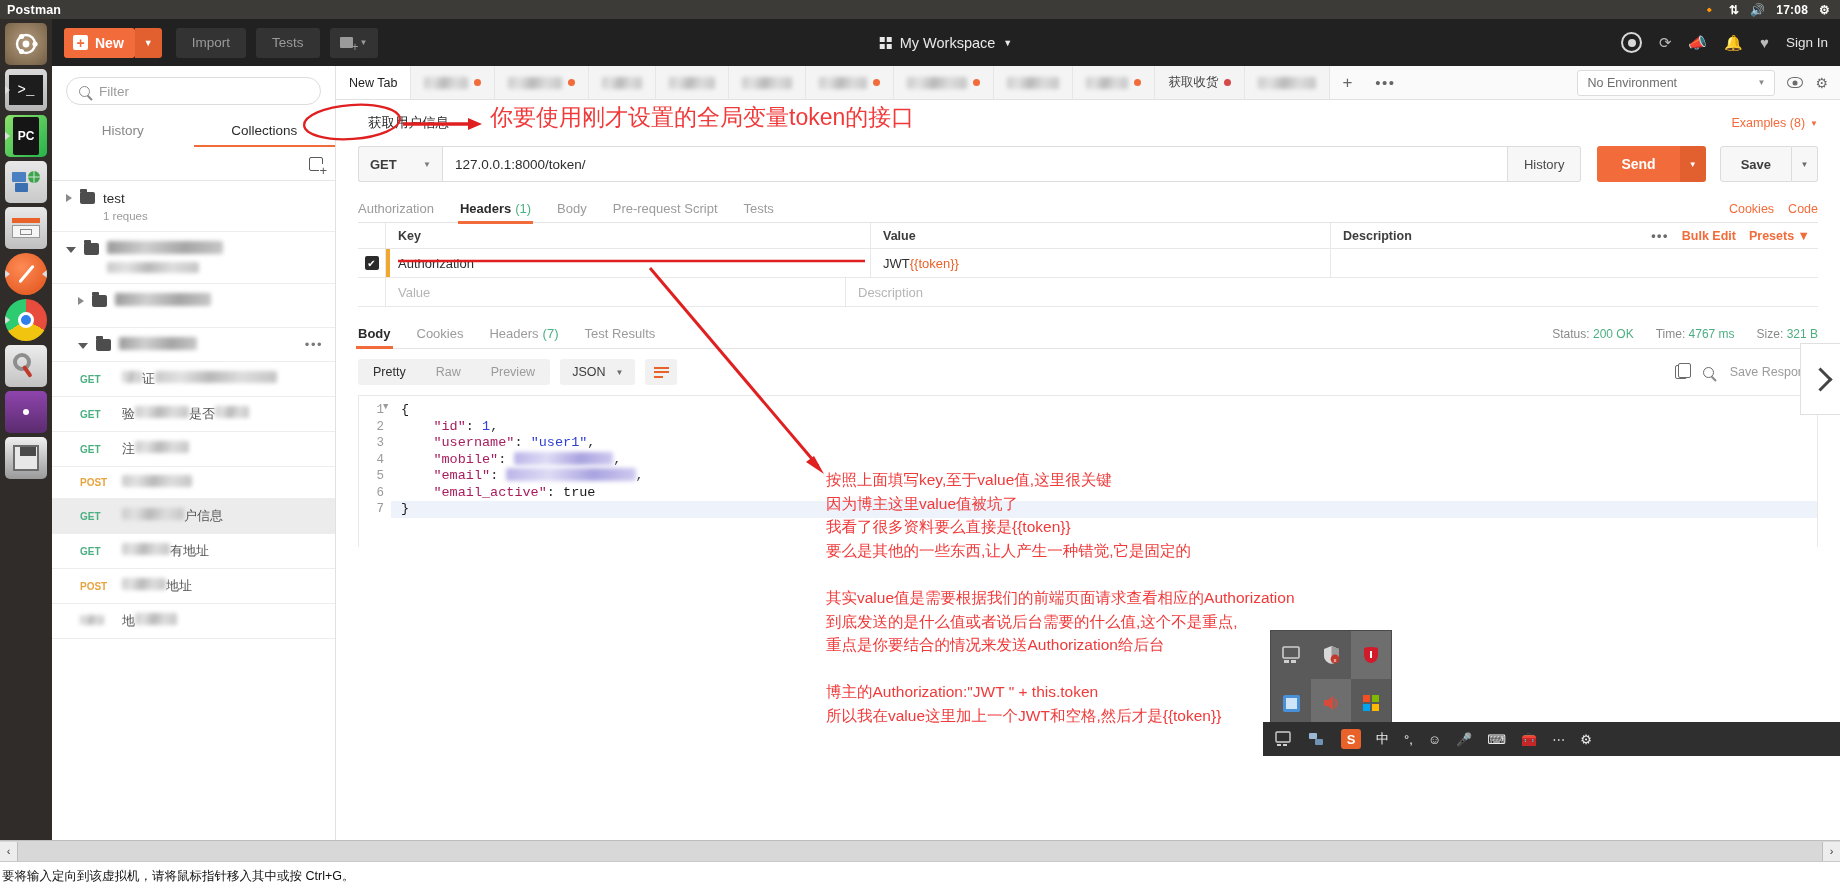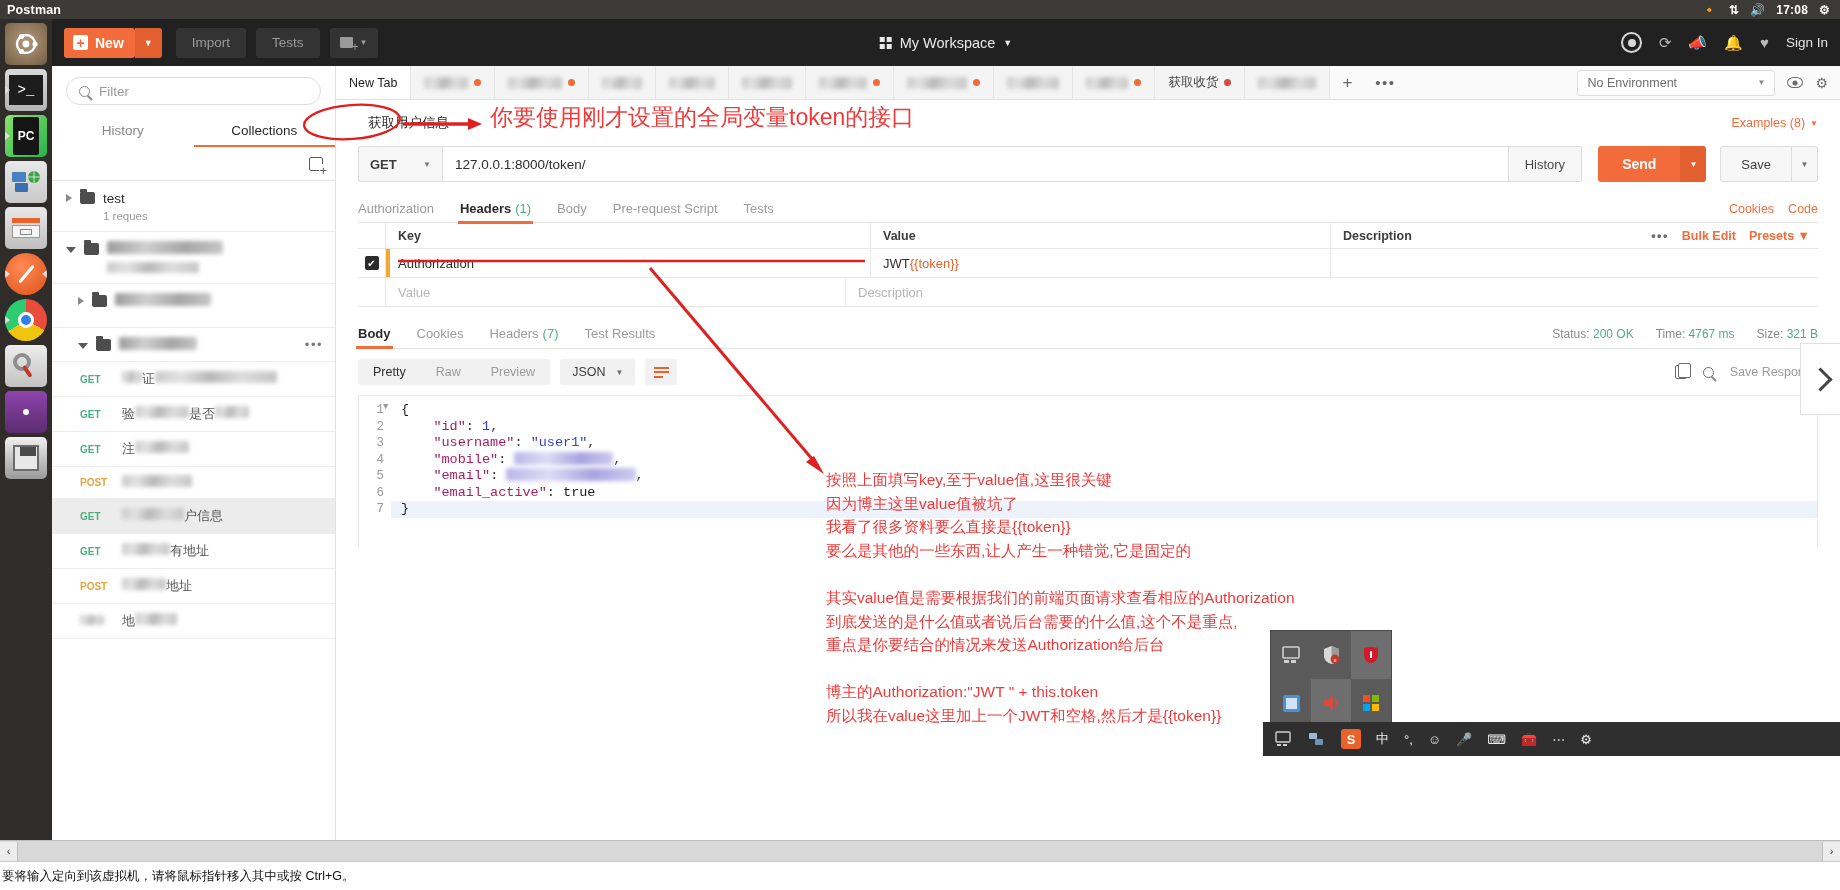--- a/index.html
+++ b/index.html
@@ -223,21 +223,21 @@
     padding: 0 16px; font-size: 13px; color: #4a4a4a; border-radius: 0 3px 3px 0; cursor: pointer;
   }
   #send-btn {
     background: #f26b3a; color: #fff; font-weight: bold; font-size: 14px;
     display: flex; align-items: center; padding: 0 24px; border-radius: 3px 0 0 3px;
     margin-left: 16px; cursor: pointer;
   }
   #send-caret { background: #e2602f; color:#fff; width: 26px; display: flex; align-items: center; justify-content: center; border-radius: 0 3px 3px 0; font-size: 8px; cursor:pointer;}
   #save-btn {
     border: 1px solid #dcdcdc; background: #f7f7f7; display: flex; align-items: center;
-    padding: 0 20px; font-size: 13px; color: #3d3d3d; border-radius: 3px 0 0 3px; margin-left: 14px; cursor: pointer;
+    padding: 0 20px; font-size: 13px; color: #3d3d3d; border-radius: 3px 0 0 3px; margin-left: 14px; cursor: pointer; font-weight: bold;
   }
   #save-caret { border: 1px solid #dcdcdc; border-left: none; background: #f7f7f7; width: 26px; display: flex; align-items: center; justify-content: center; border-radius: 0 3px 3px 0; font-size: 8px; color:#6b6b6b; cursor:pointer;}
 
   
   #reqtabs { margin: 13px 22px 0 22px; display: flex; align-items: center; gap: 26px; border-bottom: 1px solid #e4e4e4; height: 28px; position: relative;}
   .qtab { font-size: 13px; color: #9b9b9b; cursor: pointer; position: relative; height: 28px; display:flex; align-items:center; gap:4px;}
   .qtab.active { color: #2b2b2b; font-weight: bold; }
   .qtab.active:after { content:""; position:absolute; left:-2px; right:-2px; bottom:-1px; height:2.5px; background:#f26b3a;}
   .qtab .cnt { color: #4caf82; font-weight: normal; }
   #reqtabs-right { margin-left: auto; display: flex; gap: 14px; color: #f26b3a; font-size: 12.5px; }

